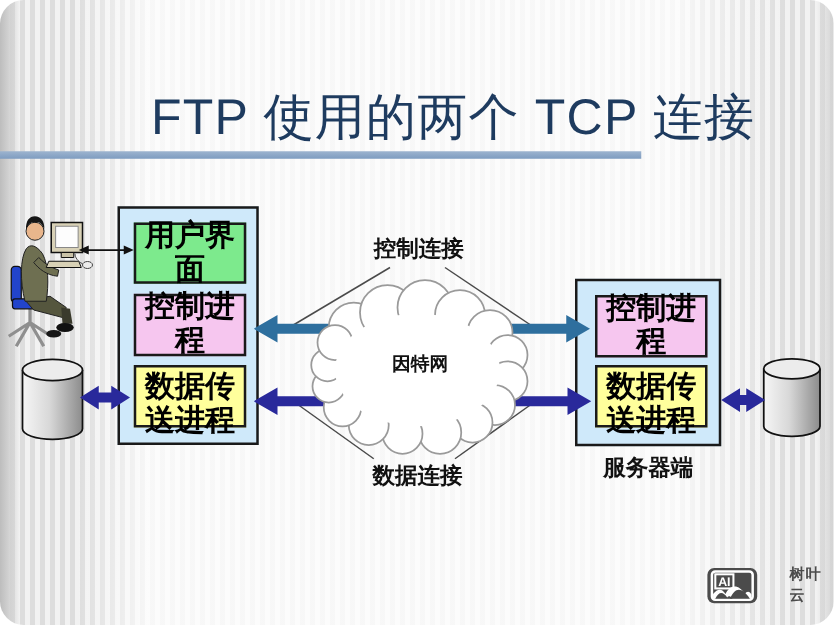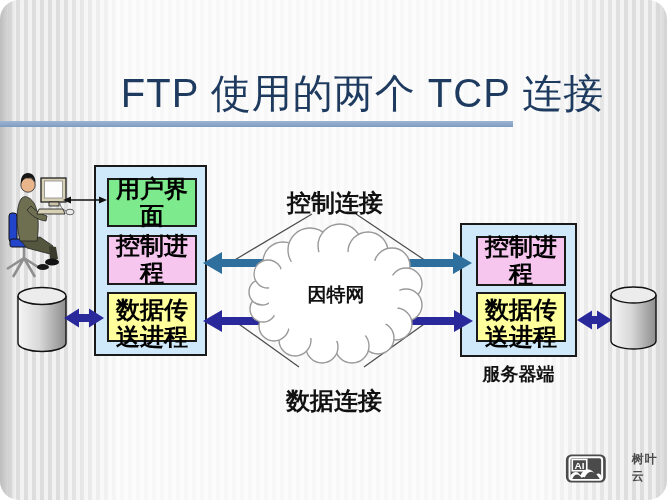--- a/index.html
+++ b/index.html
@@ -32,24 +32,24 @@
   .green{background:#7dea8d}.pink{background:#f6c6ef}.yellow{background:#ffff9c}
   .c-box1{left:11px;top:11px;width:90px;height:49px}
   .c-box2{left:11px;top:68px;width:90px;height:50px}
   .c-box3{left:11px;top:125px;width:90px;height:50px}
   .s-box1{left:14px;top:11px;width:90px;height:50px}
   .s-box2{left:14px;top:67px;width:90px;height:50px}
   .wrap2{display:inline-block;width:80px;margin-top:14px;}
   .caption{position:absolute;font-size:18px;font-weight:bold;color:#111;text-align:center;}
   .client-caption{left:94px;top:363px;width:113px;}
   .server-caption{left:460px;top:362px;width:117px;}
-  .net-label{position:absolute;width:110px;text-align:center;font-size:24px;font-weight:bold;color:#111;font-family:Liberation Serif, serif;}
+  .net-label{position:absolute;width:110px;text-align:center;font-size:18px;font-weight:bold;color:#111;font-family:Liberation Serif, serif;}
   .control-label{left:280px;top:187px;}
-  .data-label{left:279px;top:368px;margin-top:17px;}
-  .cloud-label{position:absolute;left:284px;top:282px;width:104px;text-align:center;font-size:19px;font-weight:bold;color:#111;}
+  .data-label{left:279px;top:368px;}
+  .cloud-label{position:absolute;left:284px;top:282px;width:104px;text-align:center;font-size:15px;font-weight:bold;color:#111;}
   .overlay{position:absolute;left:0;top:0;width:667px;height:500px;pointer-events:none;}
   .watermark{position:absolute;left:565px;top:451px;display:flex;align-items:center;gap:21px;}
   .brand{font-size:12px;font-weight:bold;color:#4b4b4b;margin-left:4px;letter-spacing:1px;font-family:Liberation Serif, serif;}
 </style>
 </head>
 <body>
 
 <div class="stage">
 
   <div class="title">FTP 使用的两个 TCP 连接</div>

